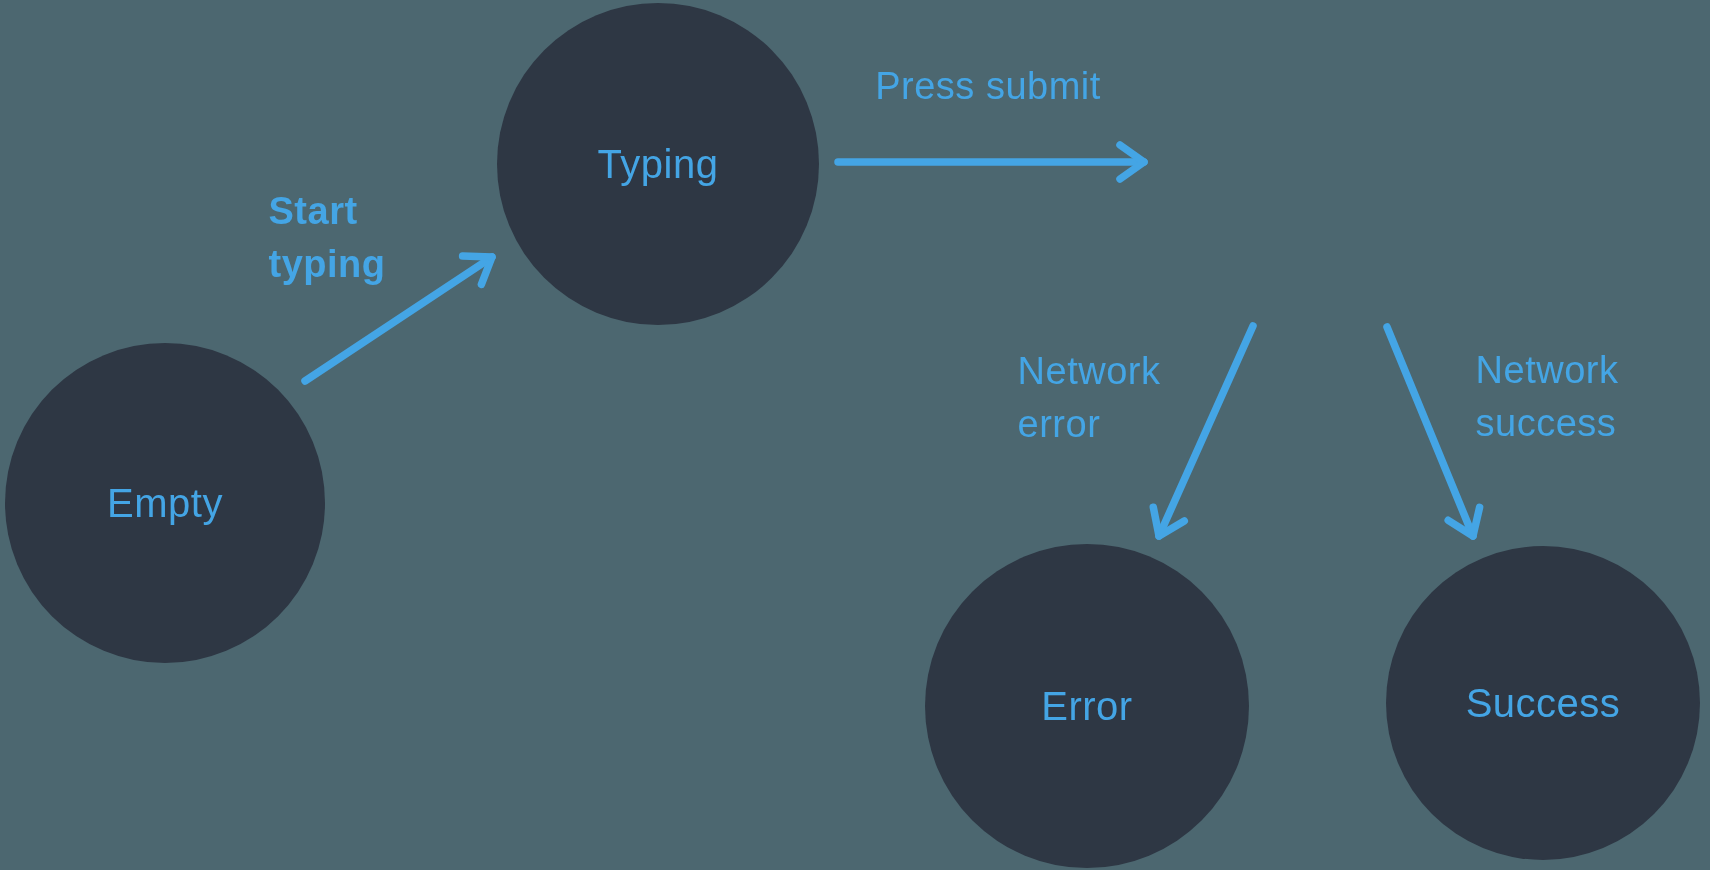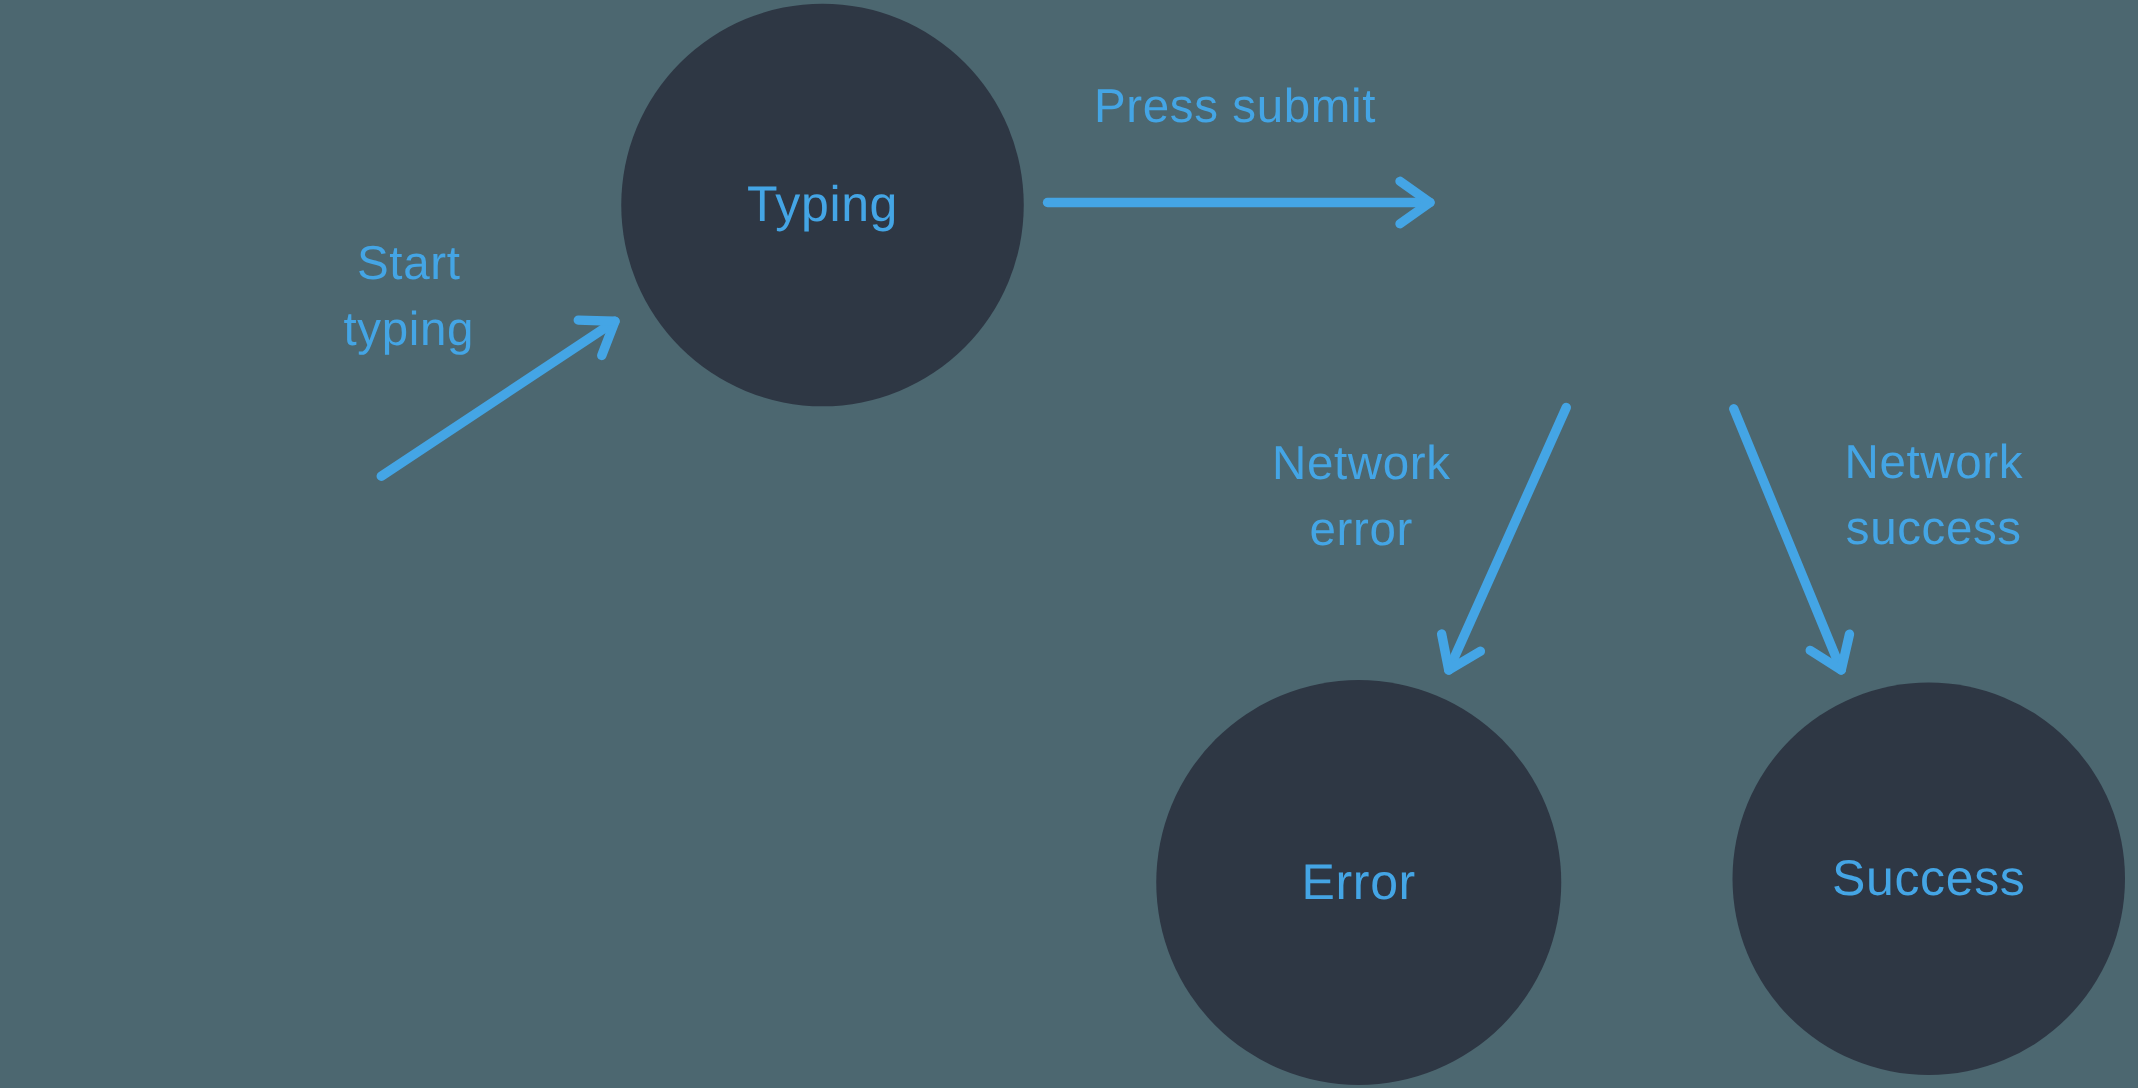--- a/index.html
+++ b/index.html
@@ -50,21 +50,21 @@
     letter-spacing: 0.5px;
     white-space: nowrap;
   }
   .edge-label {
     position: absolute;
     transform: translate(-50%, -50%);
     color: var(--accent);
     font-size: 38px;
     line-height: 53px;
     letter-spacing: 0.5px;
-    text-align: center;
+    text-align: left;
     white-space: pre-line;
   }
 </style>
 </head>
 <body>
 
 <div class="canvas">
 
   <svg class="edges" viewBox="0 0 1710 870" xmlns="http://www.w3.org/2000/svg">
 
@@ -74,35 +74,38 @@
     <line class="edge-line" x1="838" y1="162" x2="1144" y2="162"></line>
     <path class="arrow-head" d="M1120,145 L1144,162 L1120,179"></path>
 
     <line class="edge-line" x1="1253" y1="326" x2="1159" y2="536"></line>
     <path class="arrow-head" d="M1153.3,507.2 L1159,536 L1184.3,521.0"></path>
 
     <line class="edge-line" x1="1387" y1="327" x2="1473" y2="536"></line>
     <path class="arrow-head" d="M1448.2,520.3 L1473,536 L1479.6,507.3"></path>
   </svg>
 
+  <div class="node" style="left:5px; top:343px; width:320px; height:320px;">
+    <span class="node-label">Empty</span>
+  </div>
 
   <div class="node" style="left:497px; top:3px; width:322px; height:322px;">
     <span class="node-label">Typing</span>
   </div>
 
 
   <div class="node" style="left:925px; top:544px; width:324px; height:324px;">
     <span class="node-label">Error</span>
   </div>
 
   <div class="node" style="left:1386px; top:546px; width:314px; height:314px;">
     <span class="node-label">Success</span>
   </div>
 
-  <div class="edge-label" style="left:327px; top:238px;">Start
+  <div class="edge-label" style="left:327px; top:238px;font-weight:bold;">Start
 typing</div>
 
   <div class="edge-label" style="left:988px; top:86px;">Press submit</div>
 
   <div class="edge-label" style="left:1089px; top:398px;">Network
 error</div>
 
   <div class="edge-label" style="left:1547px; top:397px;">Network
 success</div>
 

